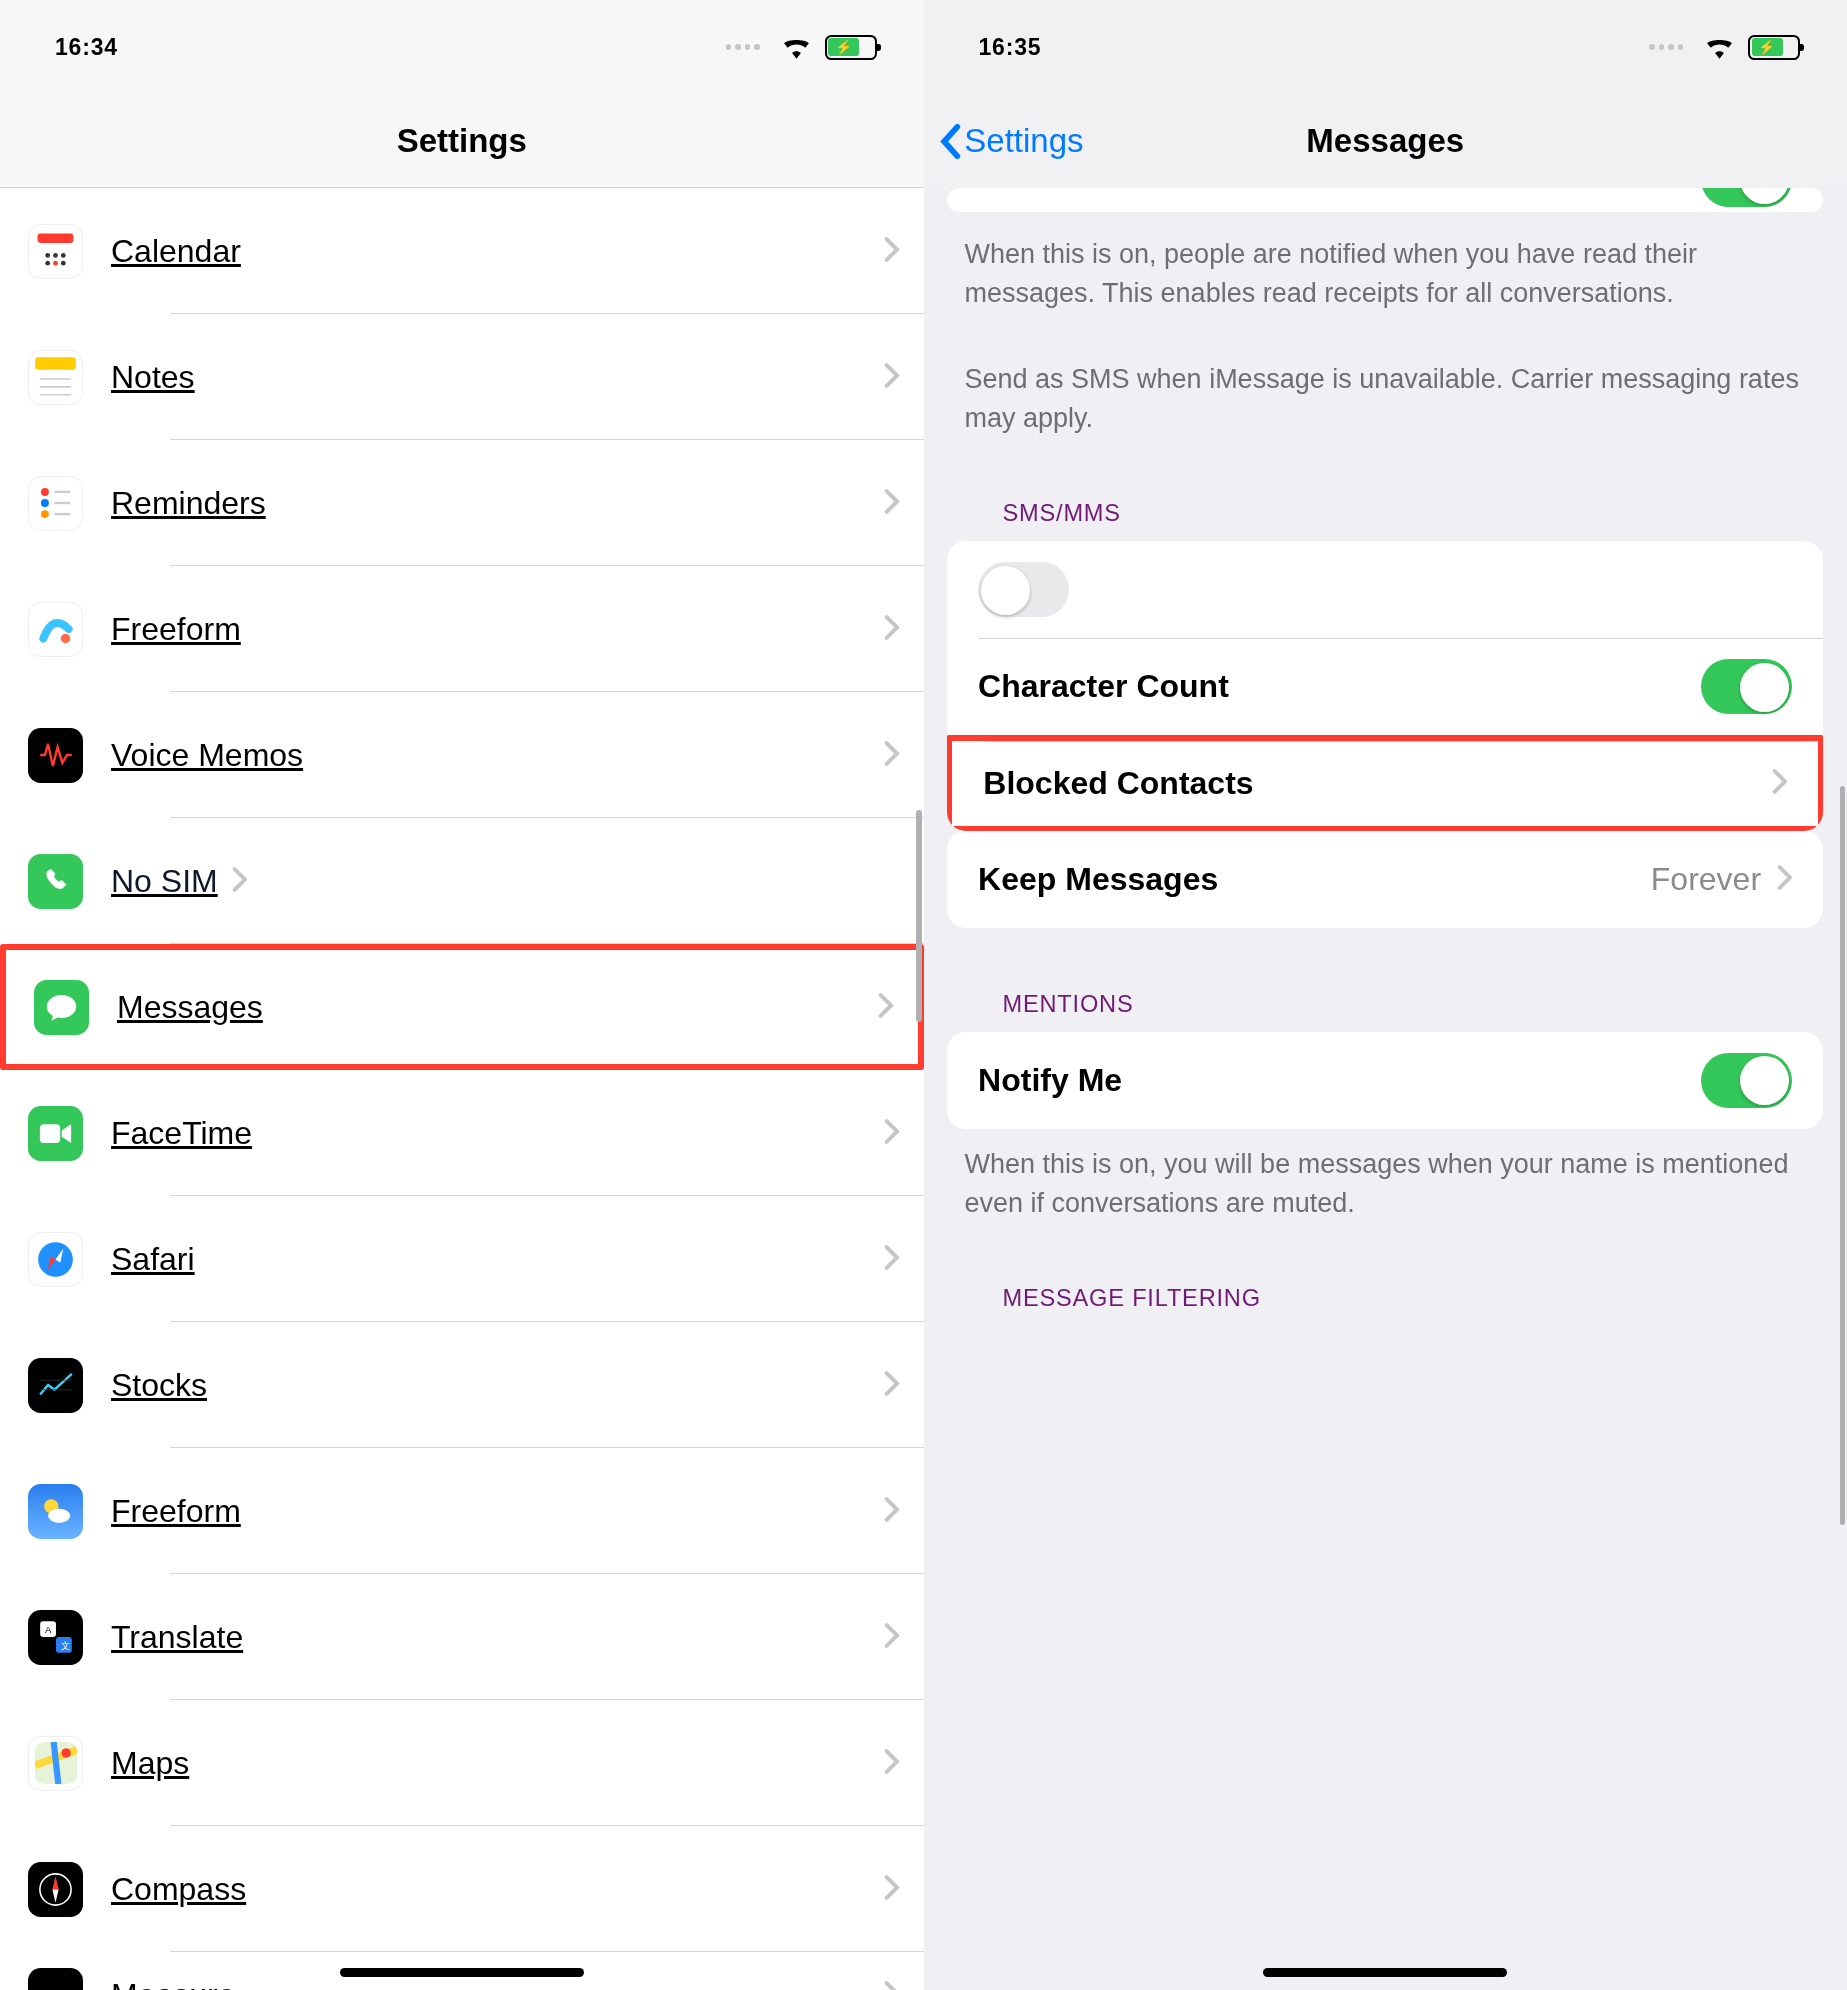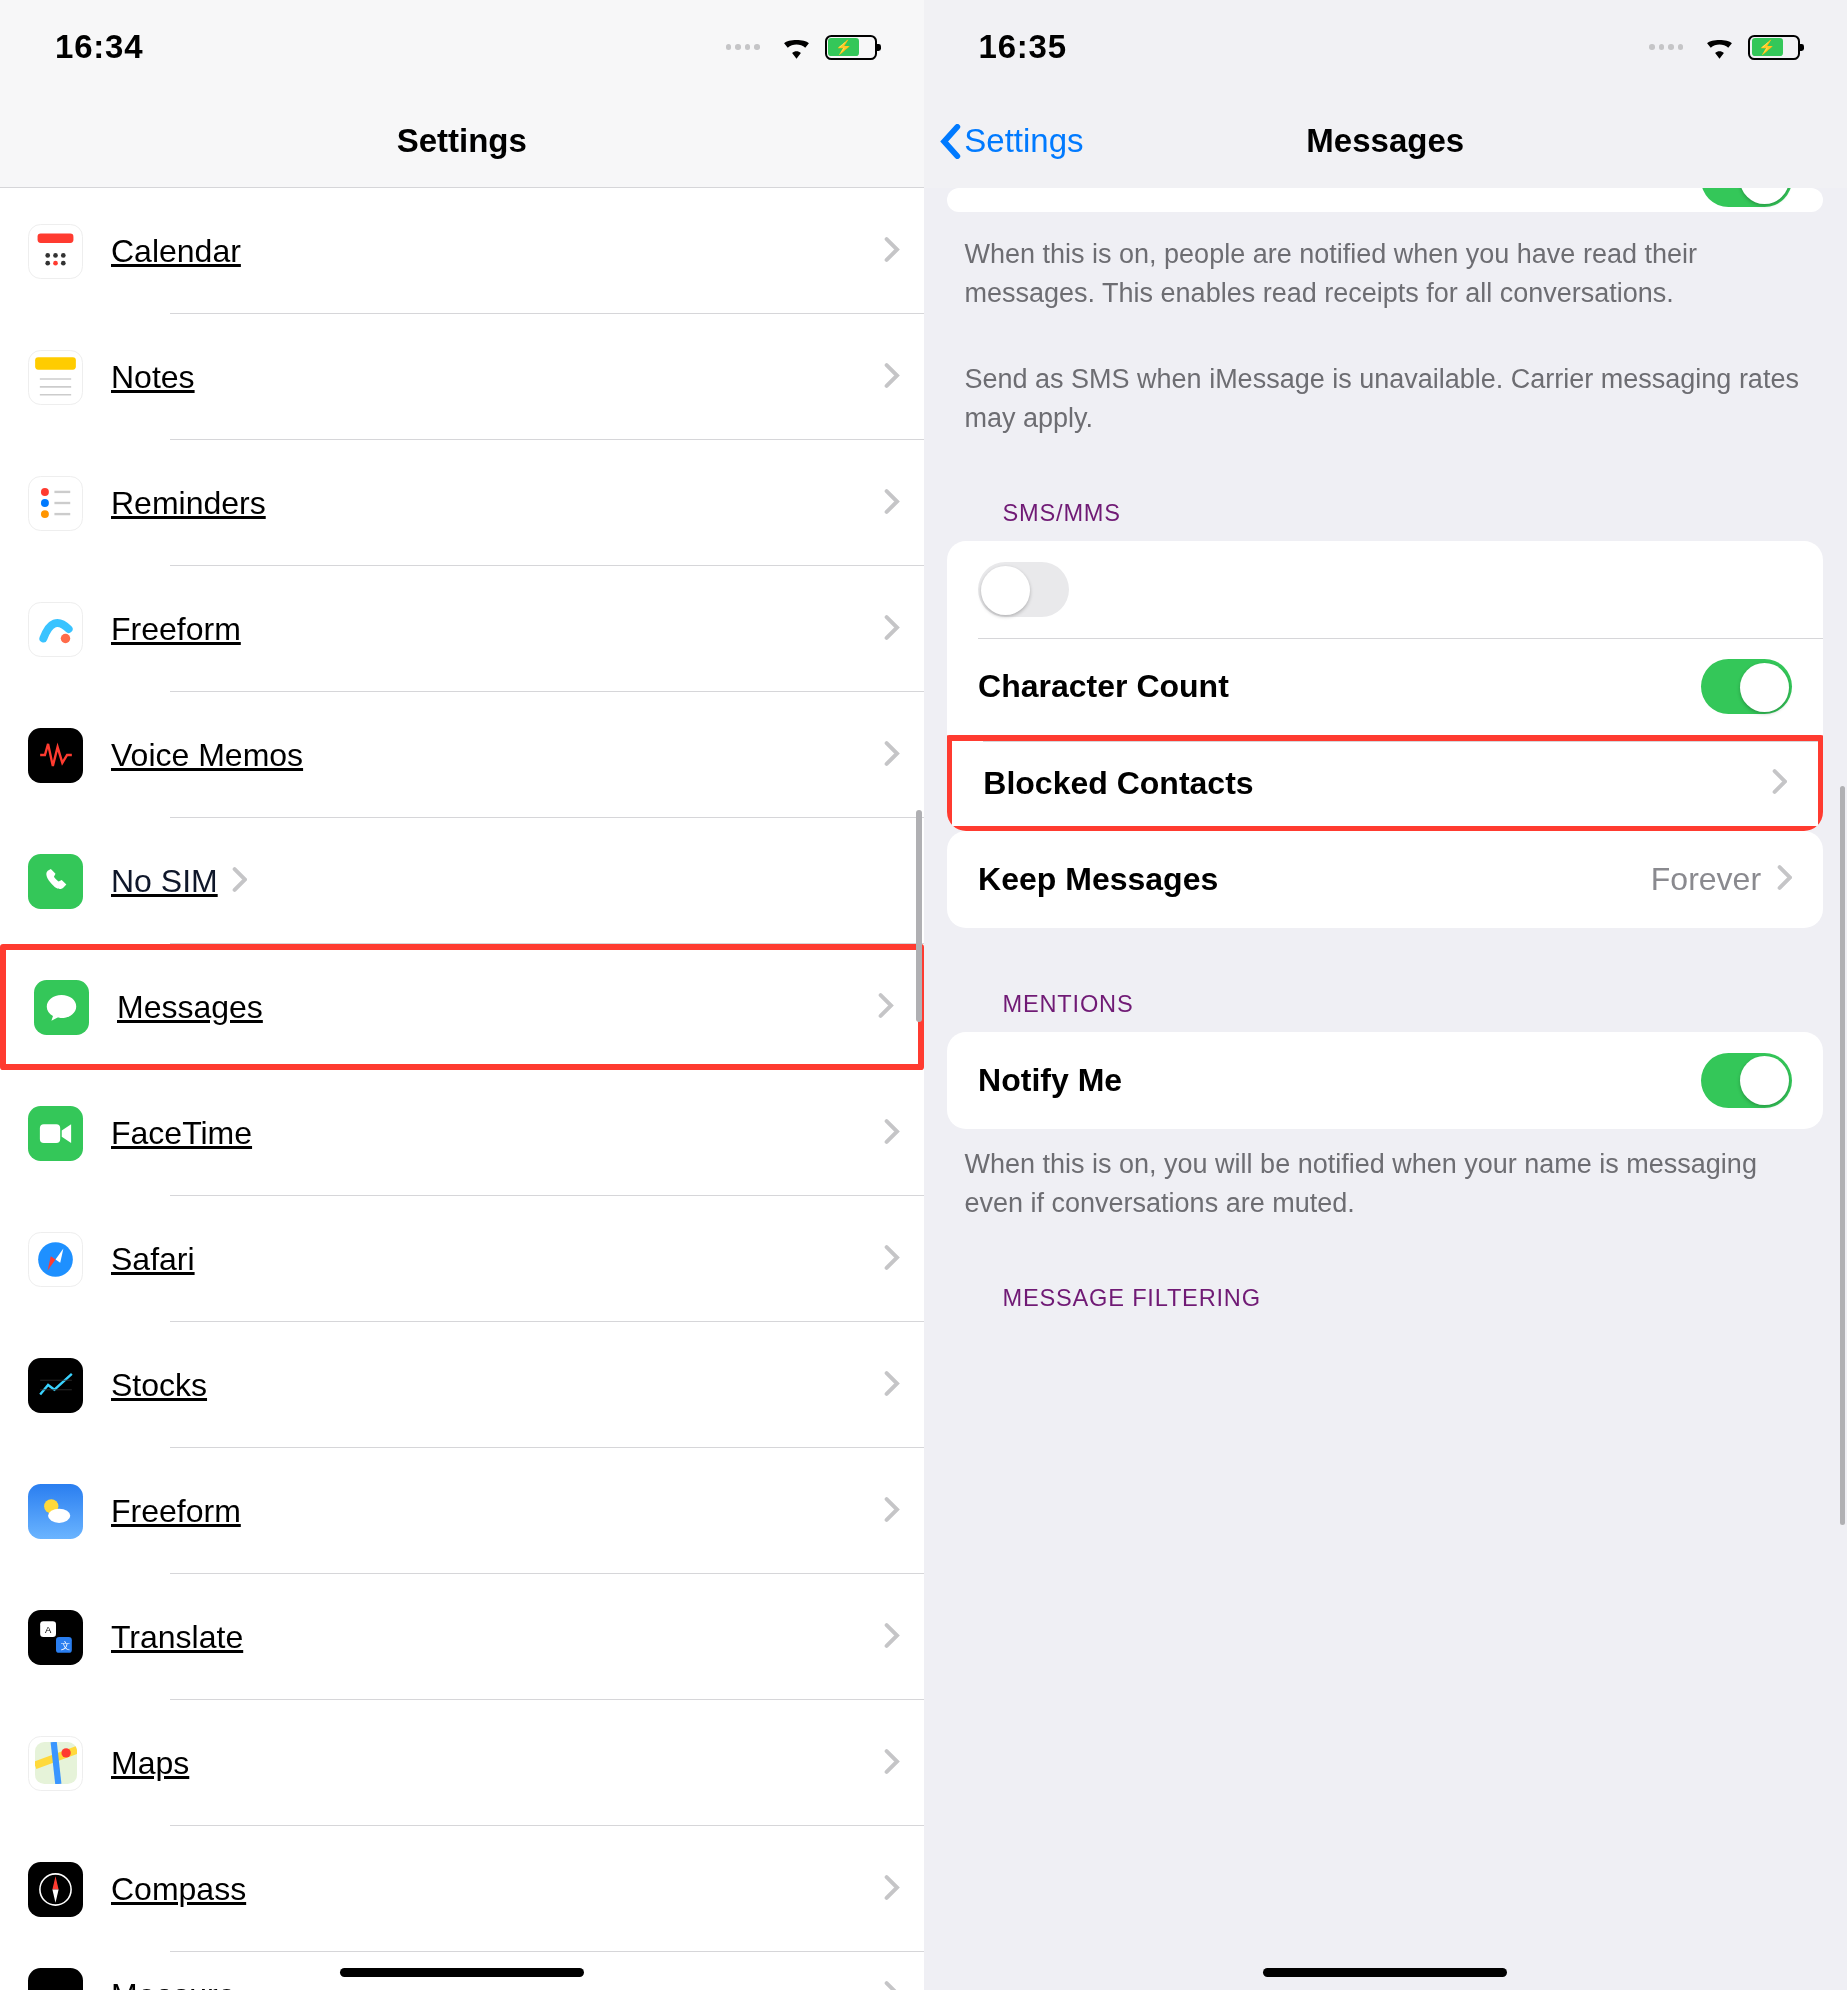--- a/index.html
+++ b/index.html
@@ -21,21 +21,21 @@
   
   .status-bar {
     height: 94px;
     display: flex;
     align-items: center;
     justify-content: space-between;
     padding: 0 47px 0 55px;
     background: #f7f7f8;
   }
   .status-time {
-    font-size: 33px;
+    font-size: 23px;
     font-weight: 700;
     color: #000;
     letter-spacing: 0.8px;
   }
   .status-icons {
     display: flex;
     align-items: center;
     gap: 11px;
   }
   .dots {
@@ -552,21 +552,21 @@
 
     <div class="section-header" style="padding-top:63px">MENTIONS</div>
     <div class="card">
       <div class="crow">
         <div class="clabel">Notify Me</div>
         <div class="toggle on">
             <div class="knob"></div>
           </div>
       </div>
     </div>
-    <div class="footer-text">When this is on, you will be notified when your name is messaging even if conversations are muted.</div>
+    <div class="footer-text">When this is on, you will be messages when your name is mentioned even if conversations are muted.</div>
 
     <div class="section-header">MESSAGE FILTERING</div>
   </div>
 
   <div class="scroll-indicator" style="top:786px;height:739px"></div>
   <div class="home-indicator"></div>
 </div>
 
 
 </body></html>

